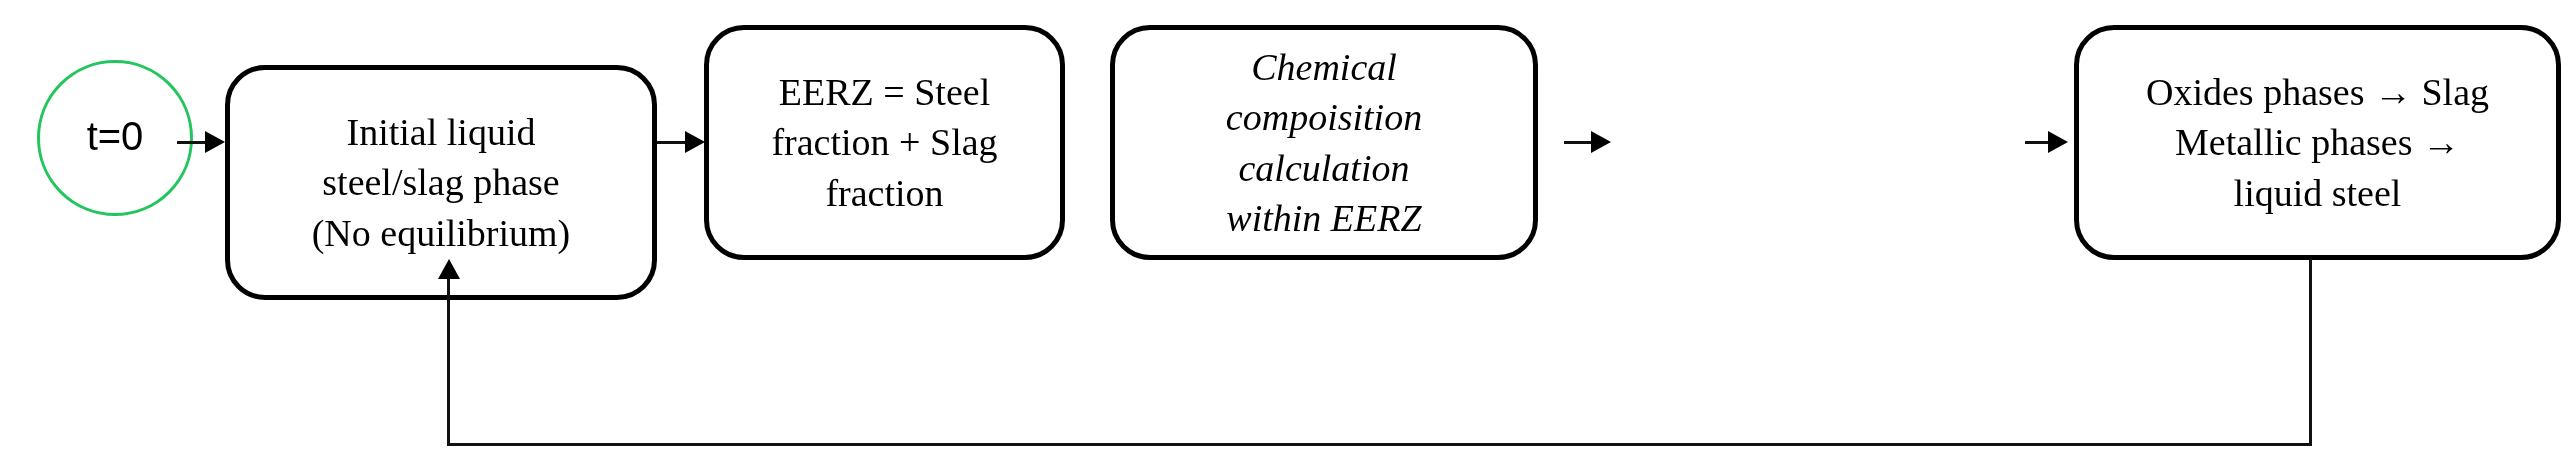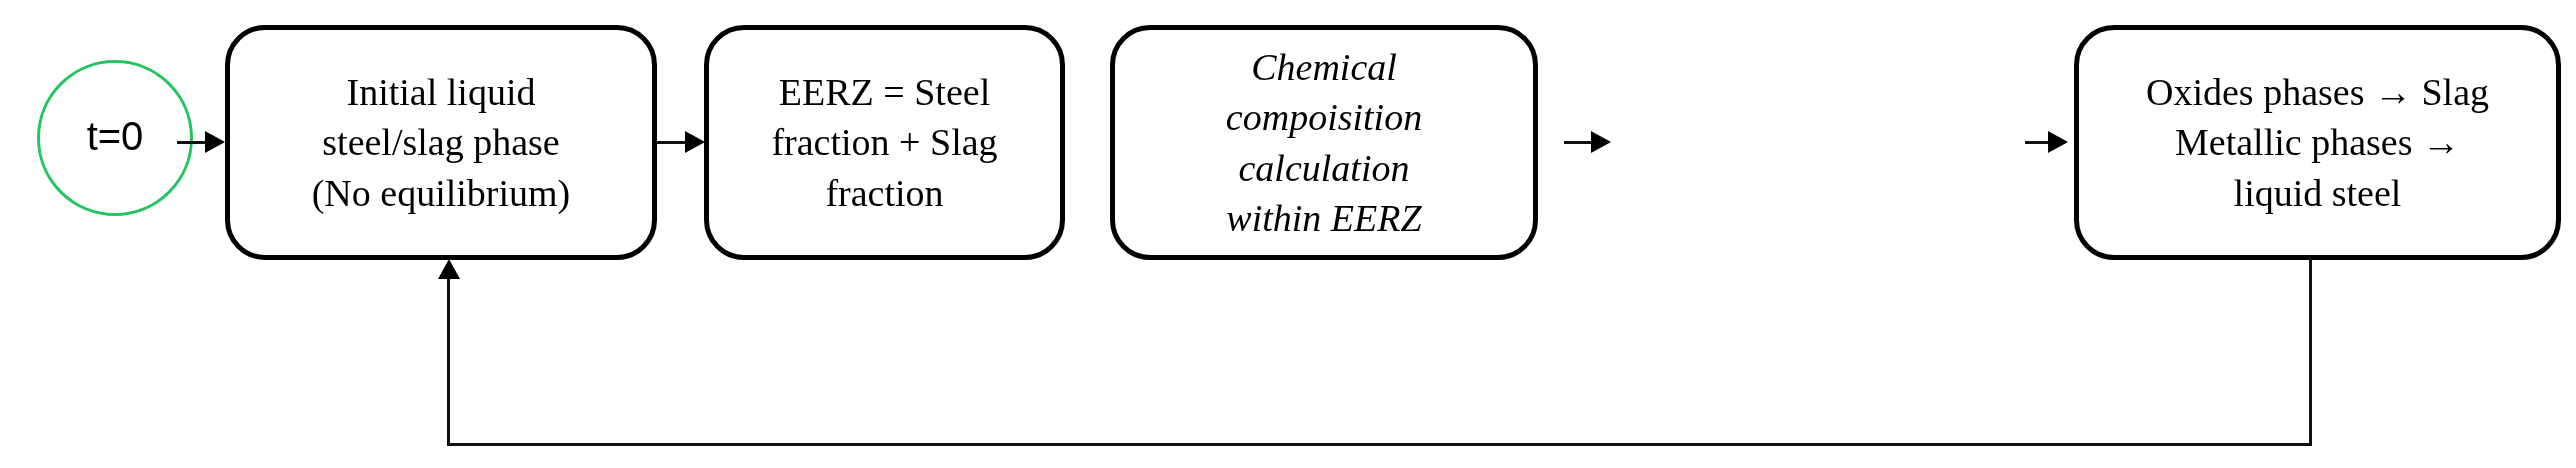--- a/index.html
+++ b/index.html
@@ -48,21 +48,21 @@
     align-items: center;
     justify-content: center;
   }
   .box-label {
     font-size: 38px;
     line-height: 1.32;
     color: #000000;
     text-align: center;
     white-space: pre-line;
   }
-  .b1 { left: 225px;  width: 432px; }
+  .b1 { left: 225px;  width: 432px; margin-top: 40px; }
   .b2 { left: 704px;  width: 361px; }
   .b3 { left: 1110px; width: 428px; font-style: italic; }
   .b4 { left: 1610px; width: 415px; }
   .b5 { left: 2067px; width: 487px; margin-left: 7px; }
 
   .hline {
     position: absolute;
     height: 2.5px;
     background: #111111;
   }

